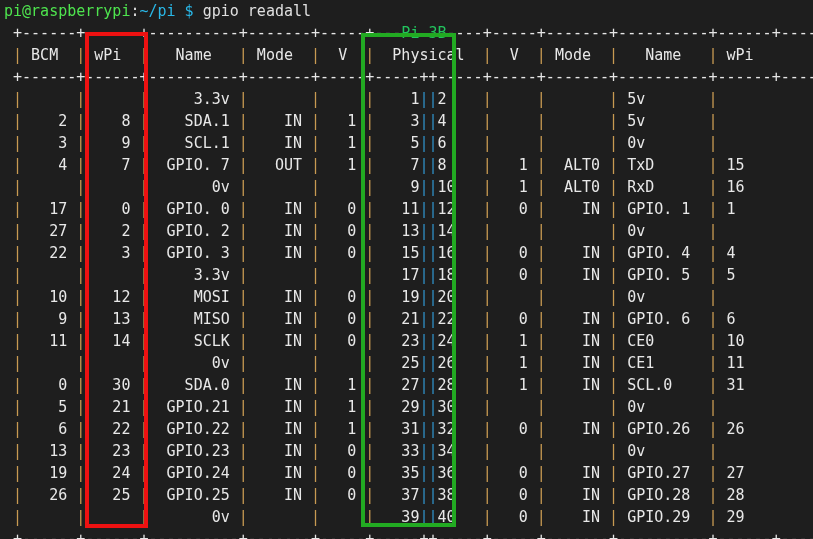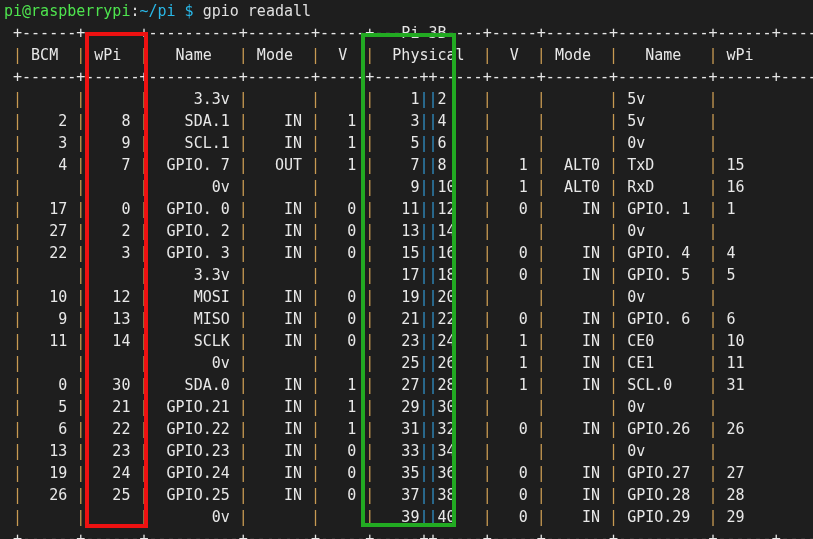--- a/index.html
+++ b/index.html
@@ -27,21 +27,21 @@
     font-family: "DejaVu Sans Mono", "Liberation Mono", monospace;
     font-size: 15px;
     line-height: 22px;
   }
   .c-green  { color: #4ee44e; }
   .c-white  { color: #e0e0e0; }
   .c-cyan   { color: #29b8e8; }
   .c-border { color: #e6e6e6; }
   .c-pipe   { color: #c89a52; }
   .c-mid    { color: #2f8fc4; }
-  .c-label  { color: #e5e5e5; }
+  .c-label  { color: #22c55e; }
   .c-text   { color: #e8e8e8; }
 
   .annot {
     position: absolute;
     box-sizing: border-box;
     pointer-events: none;
   }
   .annot-red   { border: 4px solid #ee1111; }
   .annot-green { border: 4px solid #22aa22; }
 </style>

